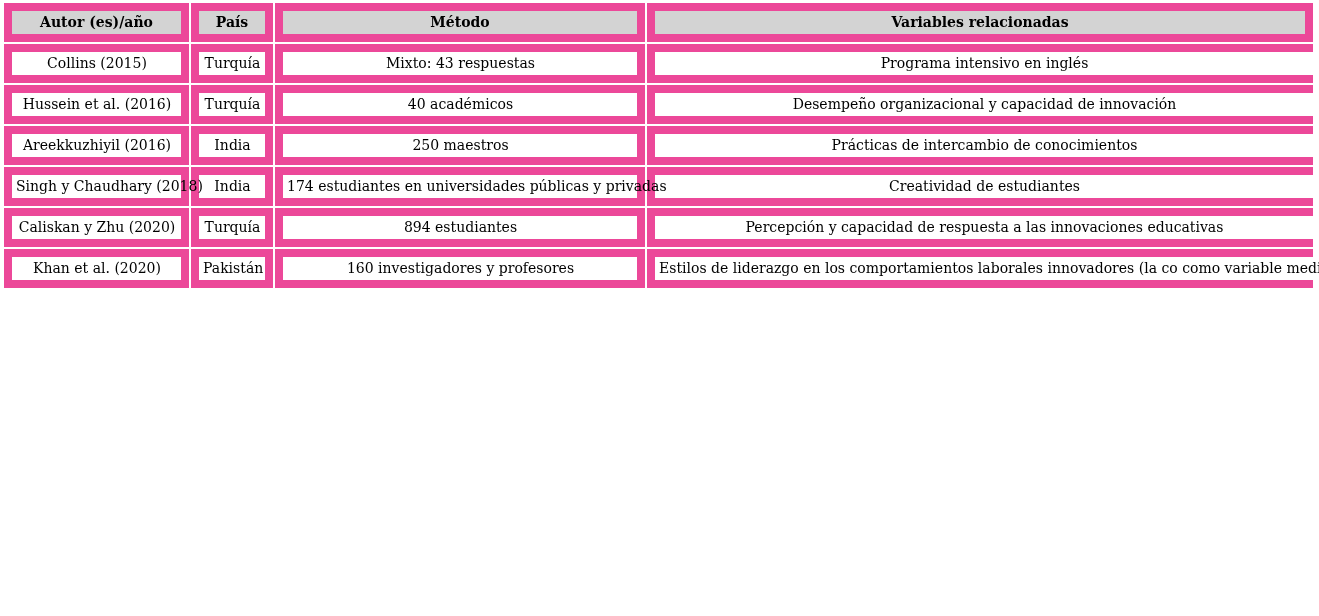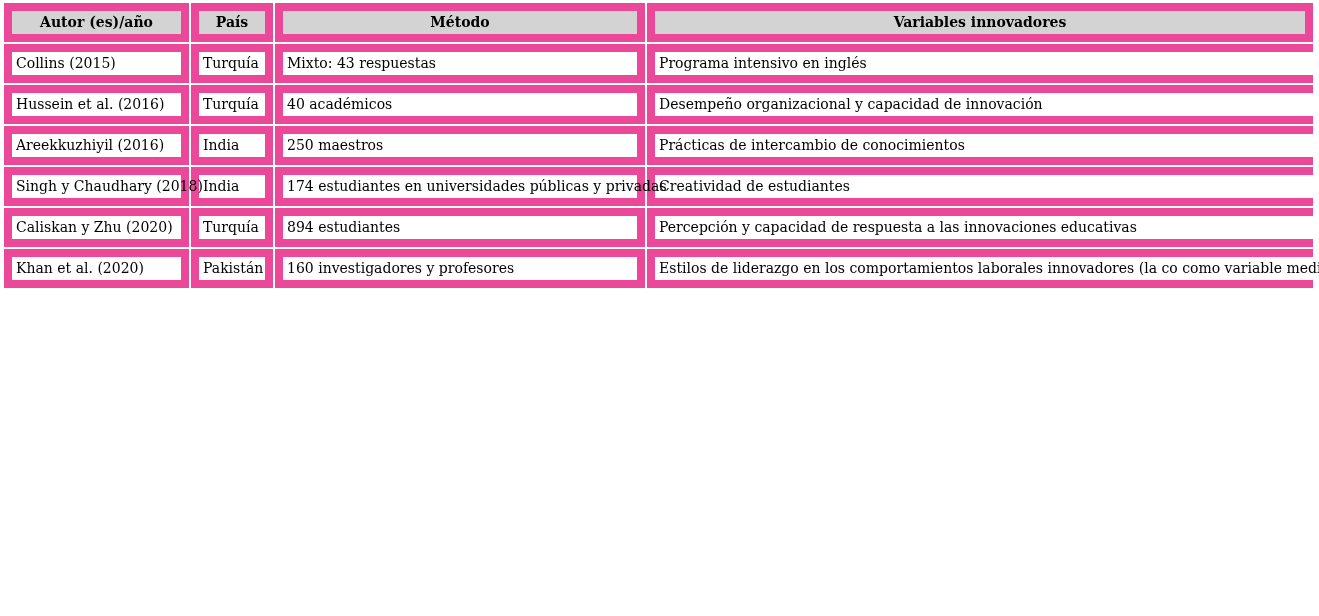--- a/index.html
+++ b/index.html
@@ -38,21 +38,21 @@
     overflow: visible;
   }
   table.lit-table th {
     background: #d3d3d3;
     font-weight: bold;
     text-align: center;
     padding: 1px 2px;
   }
   table.lit-table td {
     background: #ffffff;
-    text-align: left;
+    text-align: center;
   }
   
   table.lit-table td.clip-right {
     border-right: none;
   }
 </style>
 </head>
 <body>
 
 <table class="lit-table">
@@ -60,21 +60,21 @@
     <col class="c-autor">
     <col class="c-pais">
     <col class="c-metodo">
     <col class="c-vars">
   </colgroup>
   <thead>
     <tr>
       <th>Autor (es)/año</th>
       <th>País</th>
       <th>Método</th>
-      <th>Variables innovadores</th>
+      <th>Variables relacionadas</th>
     </tr>
   </thead>
   <tbody>
     <tr>
       <td>Collins (2015)</td>
       <td>Turquía</td>
       <td>Mixto: 43 respuestas</td>
       <td class="clip-right">Programa intensivo en inglés</td>
     </tr>
     <tr>

